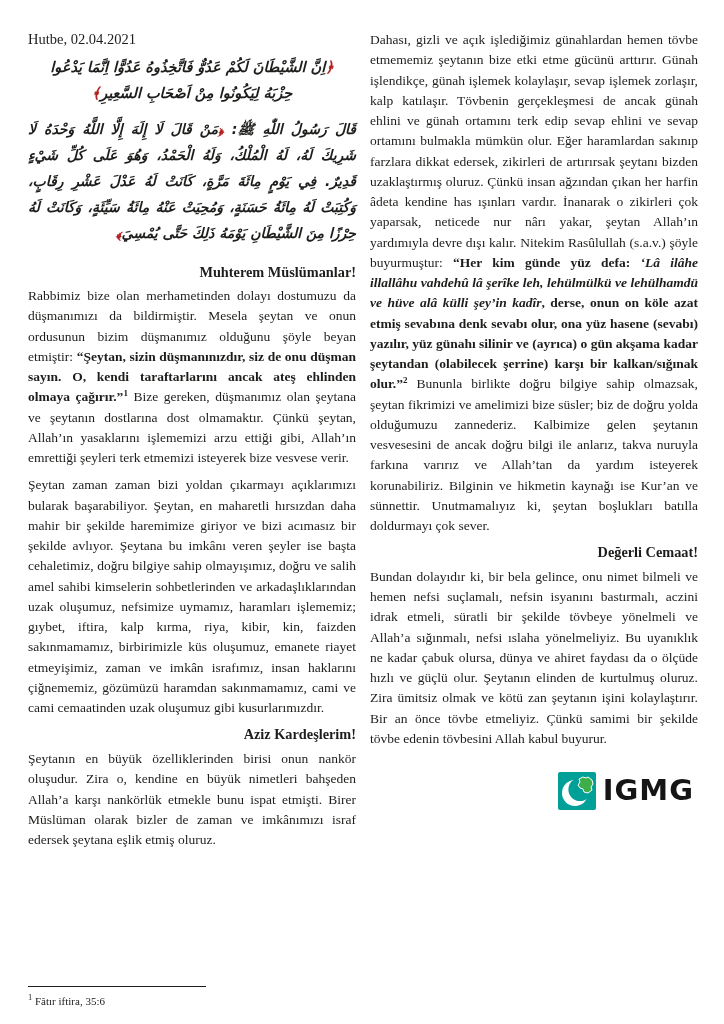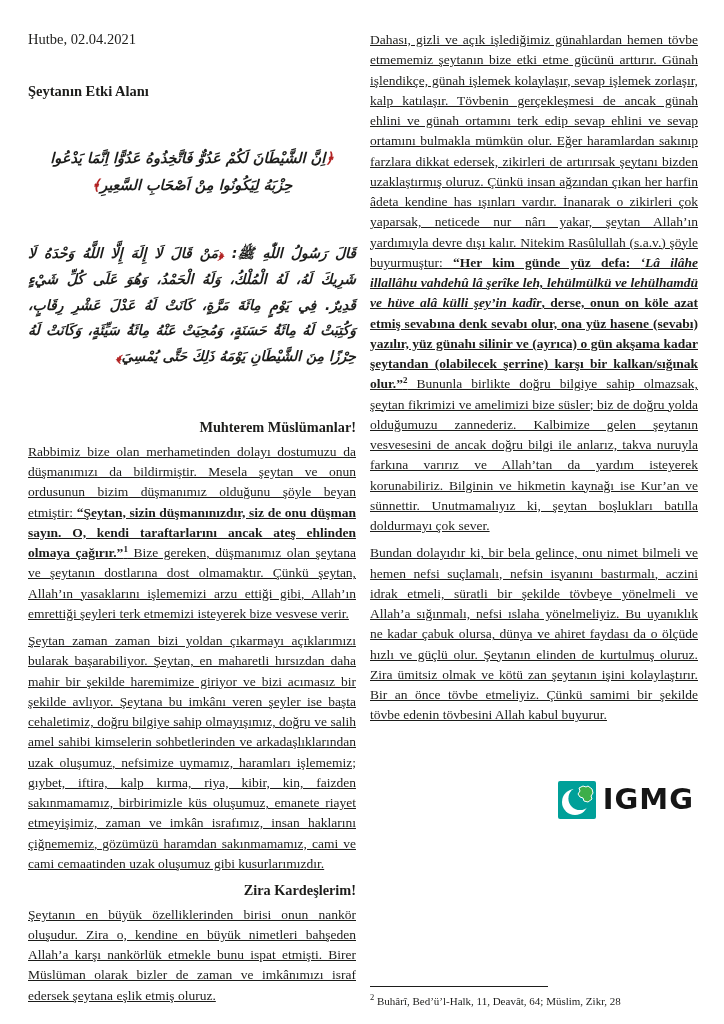--- a/index.html
+++ b/index.html
@@ -7,38 +7,37 @@
     position:relative;
     width:724px;height:1024px;
     box-sizing:border-box;
     background:#ffffff;
     color:#1d1d1b;
     font-family:"Liberation Serif","DejaVu Serif",serif;
     padding:30px 26px 16px 28px;
     display:flex;gap:14px;
     overflow:hidden;
   }
-  .col{width:328px;display:flex;flex-direction:column;gap:32px;}
+  .col{width:328px;display:flex;flex-direction:column;}
   .date-line{font-size:14.5px;line-height:1.35;margin:0;}
   .doc-title{font-size:14.5px;line-height:1.35;font-weight:bold;margin:0 0 8px;}
   .arabic{font-family:"DejaVu Sans",sans-serif;direction:rtl;unicode-bidi:isolate;font-style:italic;}
   .arabic-verse{
     text-align:center;font-size:14.5px;font-weight:bold;
     line-height:1.85;margin:4px 6px 8px;
   }
   .arabic-hadith{
     text-align:justify;font-size:14px;font-weight:bold;
     line-height:1.85;margin:2px 0 10px;
   }
   .orn{color:#b22222;}
   .body-text h3{font-size:14.3px;margin:6px 0 5px;line-height:1.3;text-align:right;}
   .body-text p{
     font-size:13.5px;line-height:1.5;text-align:justify;
     margin:0 0 7px;
-    text-decoration:underline;
   }
   .body-text sup{font-size:9px;line-height:0;font-weight:bold;}
   .footnote{margin-top:auto;font-size:11px;line-height:1.35;}
   .fn-rule{width:178px;border:0;border-top:1.5px solid #1d1d1b;margin:0 0 5px;}
   .fn-text sup{font-size:8.5px;}
   .logo-row{
     display:flex;align-items:center;gap:7px;
     align-self:flex-end;margin:16px 4px 6px 0;padding-left:44px;
   }
   .logo-word{
@@ -47,59 +46,55 @@
     color:#151515;transform:scaleY(0.95);
   }
 </style>
 </head>
 <body>
 
 <div class="page">
 
   <div class="col">
     <p class="date-line">Hutbe, 02.04.2021</p>
-    <p class="doc-title">Şeytanın Etki Alanı</p>
 
     <div class="arabic arabic-verse" dir="rtl">
       <span class="orn">﴿</span><span>اِنَّ الشَّيْطَانَ لَكُمْ عَدُوٌّ فَاتَّخِذُوهُ عَدُوًّا اِنَّمَا يَدْعُوا حِزْبَهُ لِيَكُونُوا مِنْ اَصْحَابِ السَّعِيرِ</span><span class="orn">﴾</span>
     </div>
 
     <div class="arabic arabic-hadith" dir="rtl">
       <span>قَالَ رَسُولُ اللّٰهِ ﷺ: </span><span class="orn">﴿</span><span>مَنْ قَالَ لَا إِلَهَ إِلَّا اللَّهُ وَحْدَهُ لَا شَرِيكَ لَهُ، لَهُ الْمُلْكُ، وَلَهُ الْحَمْدُ، وَهُوَ عَلَى كُلِّ شَيْءٍ قَدِيرٌ. فِي يَوْمٍ مِائَةَ مَرَّةٍ، كَانَتْ لَهُ عَدْلَ عَشْرِ رِقَابٍ، وَكُتِبَتْ لَهُ مِائَةُ حَسَنَةٍ، وَمُحِيَتْ عَنْهُ مِائَةُ سَيِّئَةٍ، وَكَانَتْ لَهُ حِرْزًا مِنَ الشَّيْطَانِ يَوْمَهُ ذَلِكَ حَتَّى يُمْسِيَ</span><span class="orn">﴾</span>
     </div>
 
     <div class="body-text">
         <h3>Muhterem Müslümanlar!</h3>
         <p><span>Rabbimiz bize olan merhametinden dolayı dostumuzu da düşmanımızı da bildirmiştir. Mesela şeytan ve onun ordusunun bizim düşmanımız olduğunu şöyle beyan etmiştir: </span><span style="font-weight: bold;">“Şeytan, sizin düşmanınızdır, siz de onu düşman sayın. O, kendi taraftarlarını ancak ateş ehlinden olmaya çağırır.”</span><sup>1</sup><span> Bize gereken, düşmanımız olan şeytana ve şeytanın dostlarına dost olmamaktır. Çünkü şeytan, Allah’ın yasaklarını işlememizi arzu ettiği gibi, Allah’ın emrettiği şeyleri terk etmemizi isteyerek bize vesvese verir.</span></p>
         <p><span>Şeytan zaman zaman bizi yoldan çıkarmayı açıklarımızı bularak başarabiliyor. Şeytan, en maharetli hırsızdan daha mahir bir şekilde haremimize giriyor ve bizi acımasız bir şekilde avlıyor. Şeytana bu imkânı veren şeyler ise başta cehaletimiz, doğru bilgiye sahip olmayışımız, doğru ve salih amel sahibi kimselerin sohbetlerinden ve arkadaşlıklarından uzak oluşumuz, nefsimize uymamız, haramları işlememiz; gıybet, iftira, kalp kırma, riya, kibir, kin, faizden sakınmamamız, birbirimizle küs oluşumuz, emanete riayet etmeyişimiz, zaman ve imkân israfımız, insan haklarını çiğnememiz, gözümüzü haramdan sakınmamamız, cami ve cami cemaatinden uzak oluşumuz gibi kusurlarımızdır.</span></p>
-        <h3>Zira Kardeşlerim!</h3>
+        <h3>Aziz Kardeşlerim!</h3>
         <p><span>Şeytanın en büyük özelliklerinden birisi onun nankör oluşudur. Zira o, kendine en büyük nimetleri bahşeden Allah’a karşı nankörlük etmekle bunu ispat etmişti. Birer Müslüman olarak bizler de zaman ve imkânımızı israf edersek şeytana eşlik etmiş oluruz.</span></p>
       </div>
 
     <div class="footnote">
       <hr class="fn-rule">
       <div class="fn-text"><sup>1</sup><span> Fâtır iftira, 35:6</span></div>
     </div>
   </div>
 
   <div class="col">
     <div class="body-text">
         <p><span>Dahası, gizli ve açık işlediğimiz günahlardan hemen tövbe etmememiz şeytanın bize etki etme gücünü arttırır. Günah işlendikçe, günah işlemek kolaylaşır, sevap işlemek zorlaşır, kalp katılaşır. Tövbenin gerçekleşmesi de ancak günah ehlini ve günah ortamını terk edip sevap ehlini ve sevap ortamını bulmakla mümkün olur. Eğer haramlardan sakınıp farzlara dikkat edersek, zikirleri de artırırsak şeytanı bizden uzaklaştırmış oluruz. Çünkü insan ağzından çıkan her harfin âdeta kendine has ışınları vardır. İnanarak o zikirleri çok yaparsak, neticede nur nârı yakar, şeytan Allah’ın yardımıyla devre dışı kalır. Nitekim Rasûlullah (s.a.v.) şöyle buyurmuştur: </span><span style="font-weight: bold;">“Her kim günde yüz defa: </span><span style="font-weight: bold; font-style: italic;">‘Lâ ilâhe illallâhu vahdehû lâ şerîke leh, lehülmülkü ve lehülhamdü ve hüve alâ külli şey’in kadîr</span><span style="font-weight: bold;">, derse, onun on köle azat etmiş sevabına denk sevabı olur, ona yüz hasene (sevabı) yazılır, yüz günahı silinir ve (ayrıca) o gün akşama kadar şeytandan (olabilecek şerrine) karşı bir kalkan/sığınak olur.”</span><sup>2</sup><span> Bununla birlikte doğru bilgiye sahip olmazsak, şeytan fikrimizi ve amelimizi bize süsler; biz de doğru yolda olduğumuzu zannederiz. Kalbimize gelen şeytanın vesvesesini de ancak doğru bilgi ile anlarız, takva nuruyla farkına varırız ve Allah’tan da yardım isteyerek korunabiliriz. Bilginin ve hikmetin kaynağı ise Kur’an ve sünnettir. Unutmamalıyız ki, şeytan boşlukları batılla doldurmayı çok sever.</span></p>
+        <h3>Değerli Cemaat!</h3>
         <p><span>Bundan dolayıdır ki, bir bela gelince, onu nimet bilmeli ve hemen nefsi suçlamalı, nefsin isyanını bastırmalı, aczini idrak etmeli, süratli bir şekilde tövbeye yönelmeli ve Allah’a sığınmalı, nefsi ıslaha yönelmeliyiz. Bu uyanıklık ne kadar çabuk olursa, dünya ve ahiret faydası da o ölçüde hızlı ve güçlü olur. Şeytanın elinden de kurtulmuş oluruz. Zira ümitsiz olmak ve kötü zan şeytanın işini kolaylaştırır. Bir an önce tövbe etmeliyiz. Çünkü samimi bir şekilde tövbe edenin tövbesini Allah kabul buyurur.</span></p>
       </div>
 
     <div class="logo-row">
       <svg width="38" height="38" viewBox="0 0 38 38" aria-hidden="true">
         <rect x="0" y="0" width="38" height="38" rx="2" fill="#00a099"></rect>
         <circle cx="17" cy="21" r="13" fill="#ffffff"></circle>
         <circle cx="22" cy="17.5" r="11.6" fill="#00a099"></circle>
         <path fill="#3dae49" stroke="#ffffff" stroke-width="1" d="M21 7 l4 -2 3 1 2 -1 4 3 1 4 -2 3 1 3 -4 3 -4 -1 -1 -3 -3 -1 -2 -3 2 -3 z"></path>
       </svg>
       <span class="logo-word">IGMG</span>
     </div>
 
-    <div class="footnote">
-      <hr class="fn-rule">
-      <div class="fn-text"><sup>2</sup><span> Buhârî, Bed’ü’l-Halk, 11, Deavât, 64; Müslim, Zikr, 28</span></div>
-    </div>
   </div>
 
 </div>
 
 </body></html>

